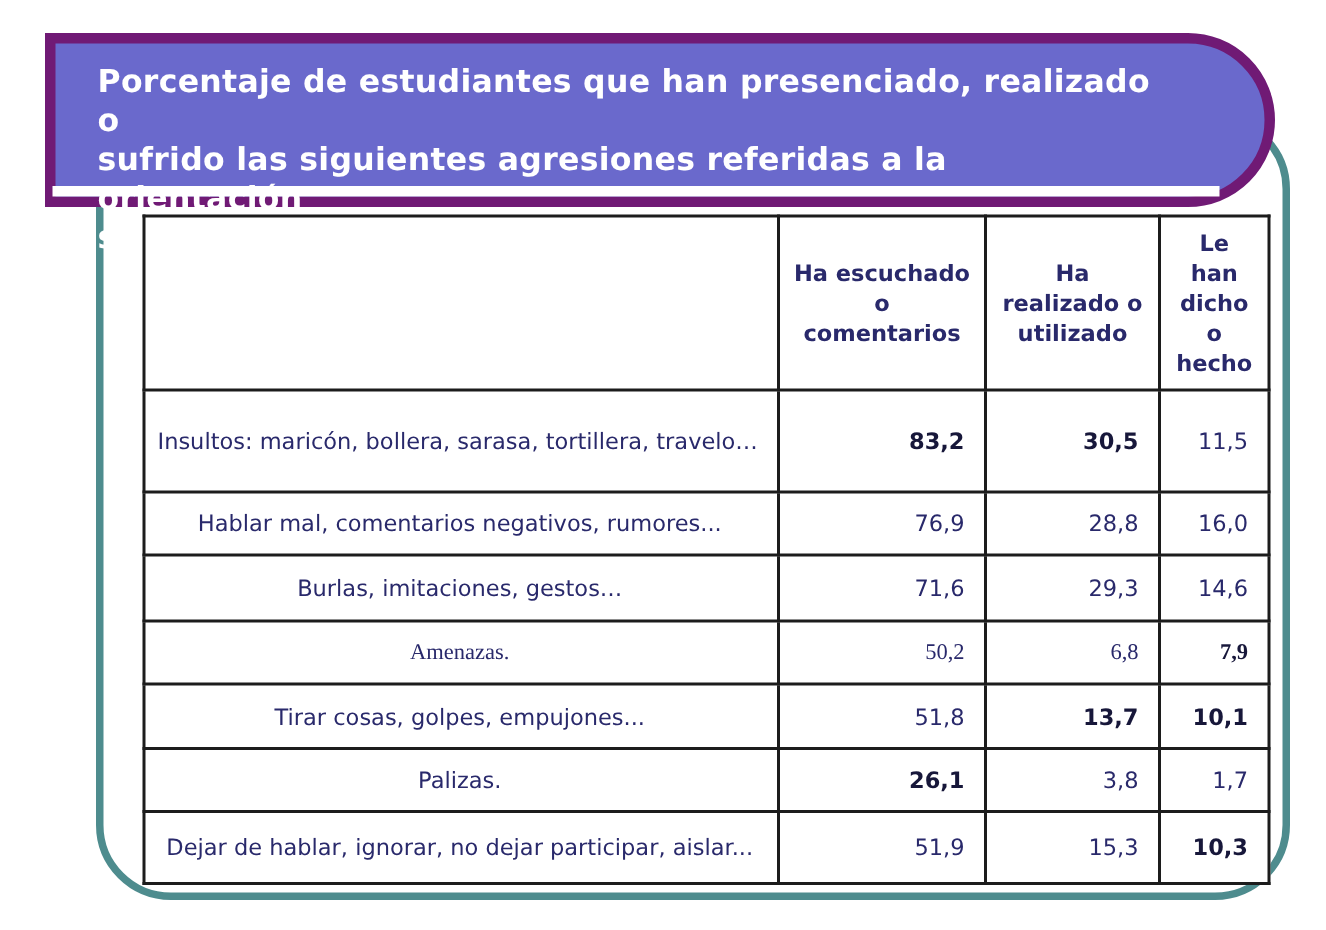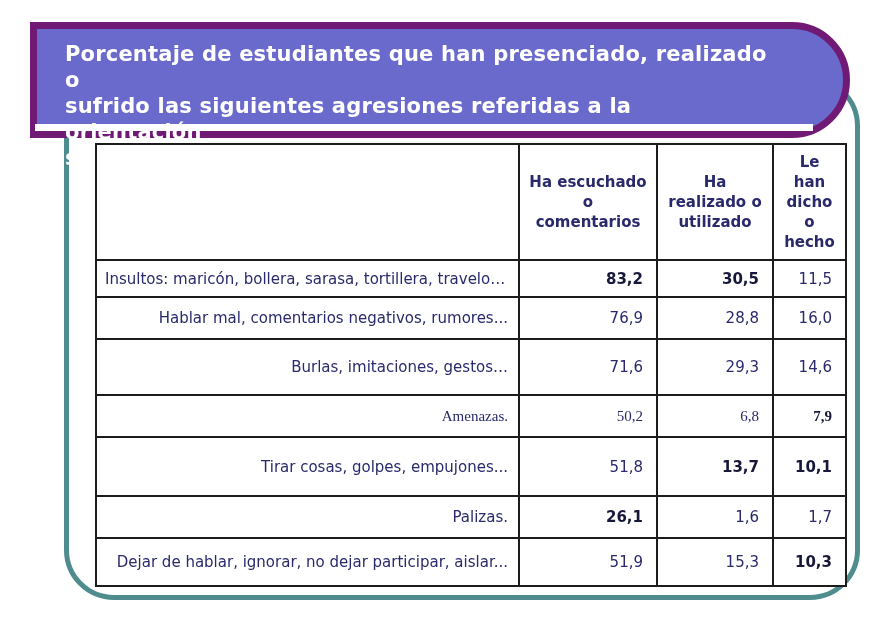--- a/index.html
+++ b/index.html
@@ -67,41 +67,41 @@
     font-size:15px;
     line-height:20px;
     text-align:center;
     vertical-align:middle;
     white-space:pre-line;
     padding:4px 2px;
   }
   td.label {
     font-size:15px;
     line-height:20px;
-    text-align:right;
+    text-align:center;
     vertical-align:middle;
     padding:4px 10px 4px 8px;
   }
   td.label.justify { text-align:justify; }
   td.val {
     font-size:15px;
     text-align:right;
     vertical-align:middle;
     padding:2px 13px 2px 2px;
   }
   td.val.bold, .bold {
     font-weight:bold;
     color:#17173a;
   }
   tr.hrow  { height:116px; }
-  tr.r0 { height:37px;margin-left:24px; }
+  tr.r0 { height:68px;margin-left:24px; }
   tr.r1 { height:42px; }
-  tr.r2 { height:56px; }
+  tr.r2 { height:44px; }
   tr.r3 { height:42px;font-family:Liberation Serif, serif; }
-  tr.r4 { height:59px; }
+  tr.r4 { height:43px; }
   tr.r5 { height:42px;padding-left:20px; }
   tr.r6 { height:48px; }
 </style>
 </head>
 <body>
 
 <div class="slide">
 
   <div class="frame"></div>
 
@@ -162,21 +162,21 @@
       </tr>
       <tr class="r4">
         <td class="label">Tirar cosas, golpes, empujones...</td>
         <td class="val">51,8</td>
         <td class="val bold">13,7</td>
         <td class="val bold">10,1</td>
       </tr>
       <tr class="r5">
         <td class="label">Palizas.</td>
         <td class="val bold">26,1</td>
-        <td class="val">1,6</td>
+        <td class="val">3,8</td>
         <td class="val">1,7</td>
       </tr>
       <tr class="r6">
         <td class="label">Dejar de hablar, ignorar, no dejar participar, aislar...</td>
         <td class="val">51,9</td>
         <td class="val">15,3</td>
         <td class="val bold">10,3</td>
       </tr>
     </tbody>
   </table>

